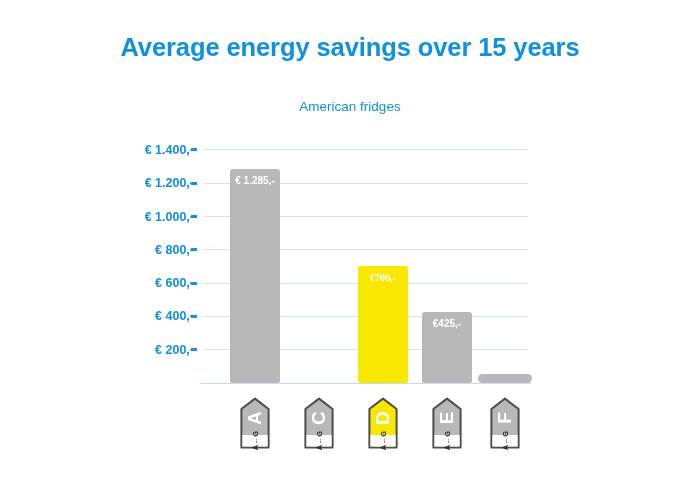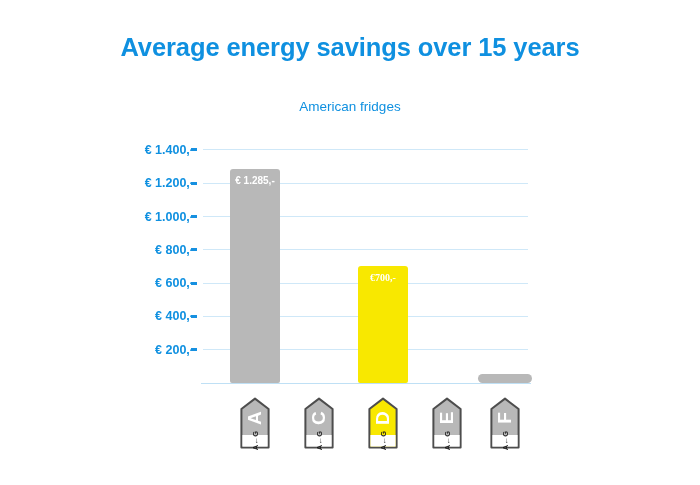--- a/index.html
+++ b/index.html
@@ -204,20 +204,23 @@
       </div>
       <div class="ytick-row" style="top: 383px;">
         <div class="gridline baseline"></div>
       </div>
       <div class="bar" style="left: 230px; width: 50px; height: 213.952px; top: 169.048px; background: rgb(184, 184, 184);">
         <div class="bar-label">€ 1.285,-</div>
       </div>
       <div class="bar" style="left: 358px; width: 50px; height: 116.55px; top: 266.45px; background: rgb(248, 232, 0); font-family: Liberation Serif, serif;">
         <div class="bar-label">€700,-</div>
       </div>
+      <div class="bar" style="left: 422px; width: 50px; height: 70.7625px; top: 312.238px; background: rgb(184, 184, 184);">
+        <div class="bar-label">€425,-</div>
+      </div>
       <div class="bar stub" style="left: 478px; width: 54px; height: 9px; top: 374px; background: rgb(184, 184, 184);"></div>
       <div class="badge" style="left: 240px; top: 397px;">
         <svg class="tag" viewBox="0 0 30 52">
           <path d="M1.4 12 L15 1.6 L28.6 12 L28.6 50.6 L1.4 50.6 Z" fill="#b8b8b8" stroke="#4d4d4d" stroke-width="2" stroke-linejoin="round"></path>
           <path d="M2.4 38 L27.6 38 L27.6 49.6 L2.4 49.6 Z" fill="#ffffff"></path>
         </svg>
         <div class="letter">A</div>
         <div class="scale-text">A←G</div>
       </div>
       <div class="badge" style="left: 304px; top: 397px;">

